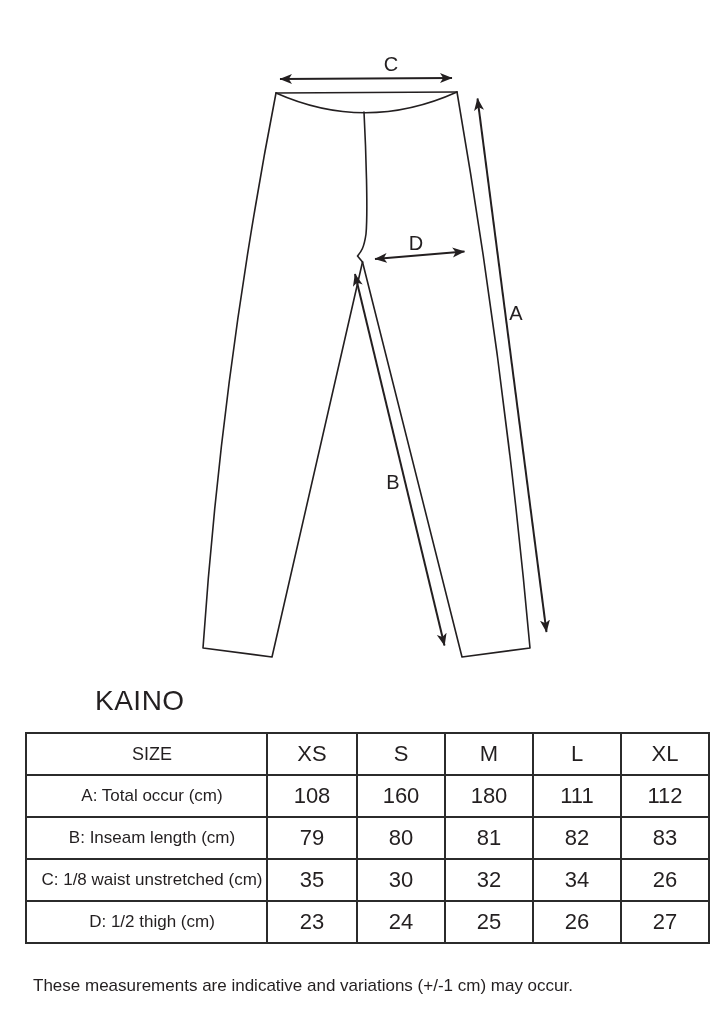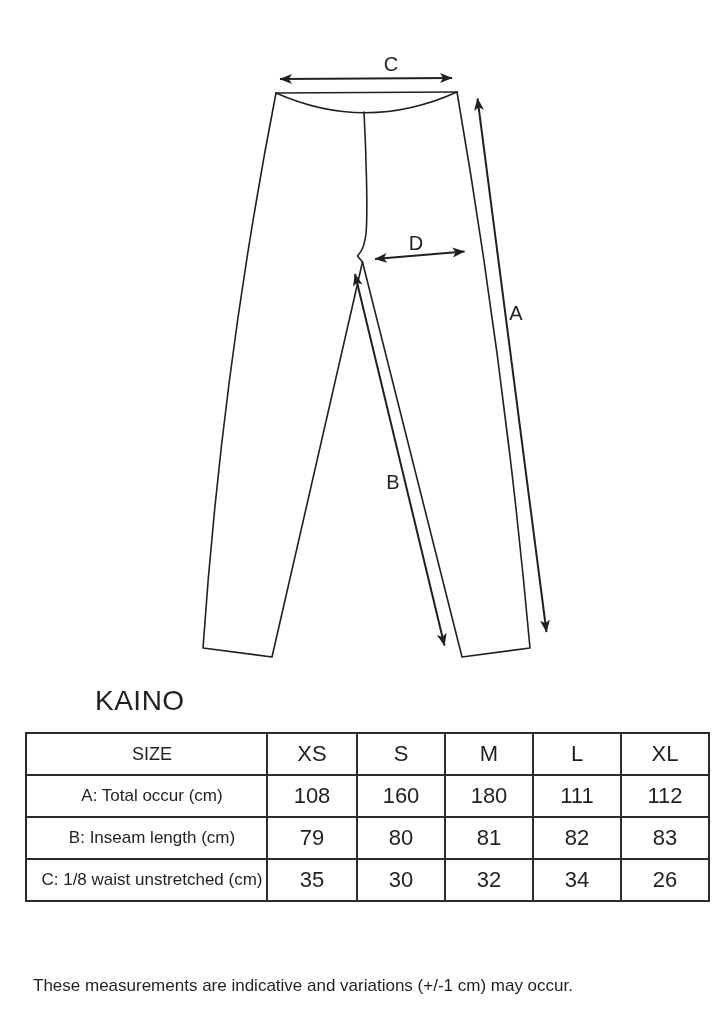--- a/index.html
+++ b/index.html
@@ -108,18 +108,26 @@
         <td>83</td>
       </tr>
       <tr>
         <td class="rowlabel">C: 1/8 waist unstretched  (cm)</td>
         <td>35</td>
         <td>30</td>
         <td>32</td>
         <td>34</td>
         <td>26</td>
       </tr>
+      <tr>
+        <td class="rowlabel">D: 1/2 thigh (cm)</td>
+        <td>23</td>
+        <td>24</td>
+        <td>25</td>
+        <td>26</td>
+        <td>27</td>
+      </tr>
     </tbody>
   </table>
 
   <div class="footer-note">These measurements are indicative and variations (+/-1 cm) may occur.</div>
 
 </div>
 
 </body></html>

